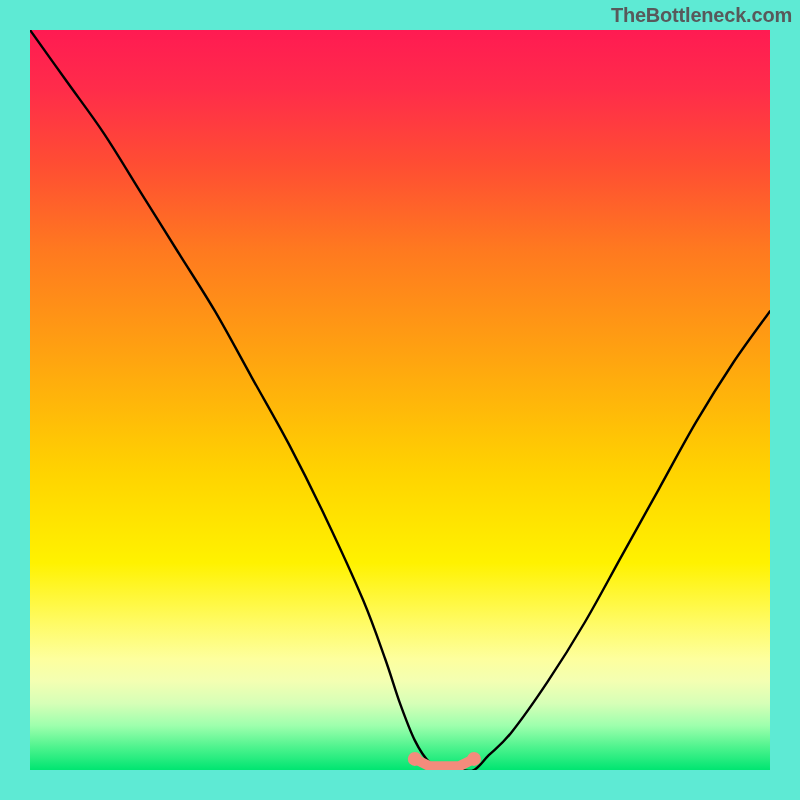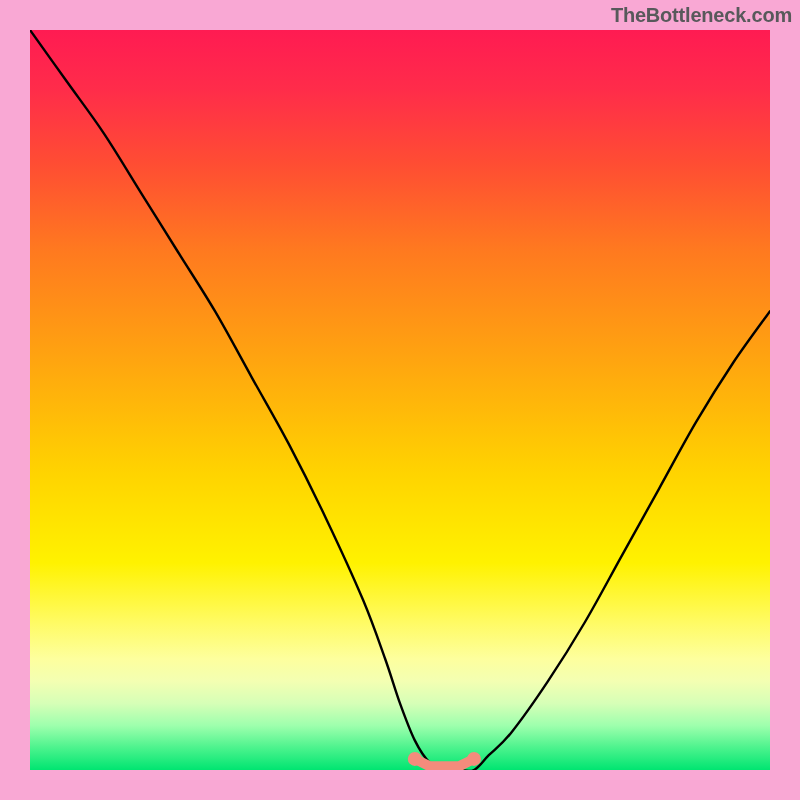--- a/index.html
+++ b/index.html
@@ -7,21 +7,21 @@
     padding: 0;
     width: 800px;
     height: 800px;
     background: #000;
     overflow: hidden;
   }
   .frame {
     position: relative;
     width: 800px;
     height: 800px;
-    background: #f9a8d4;
+    background: #5eead4;
   }
   .attribution {
     position: absolute;
     top: 4px;
     right: 8px;
     font-family: Arial, Helvetica, sans-serif;
     font-size: 20px;
     font-weight: bold;
     color: #58595b;
     letter-spacing: -0.2px;

